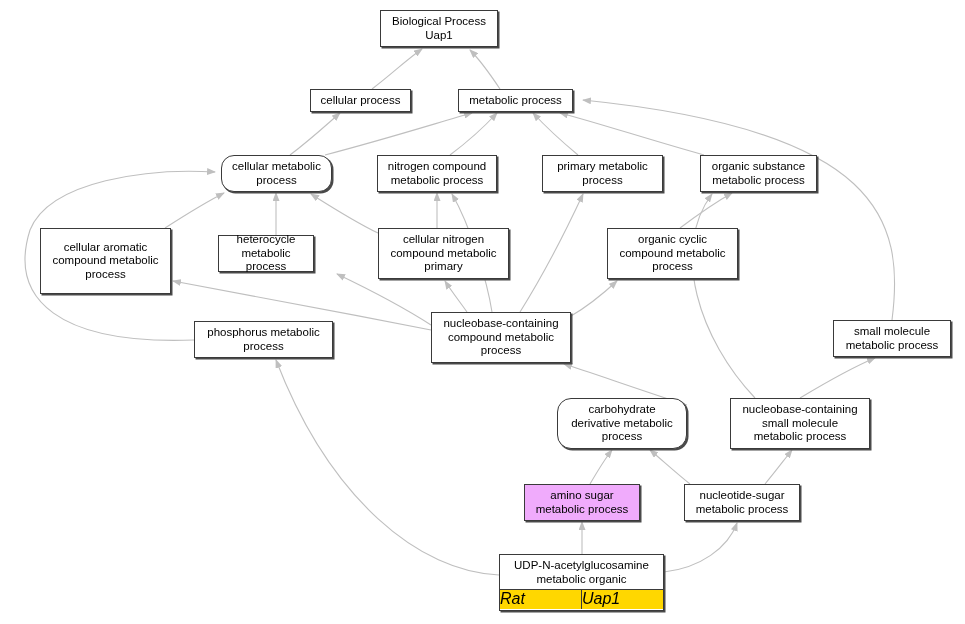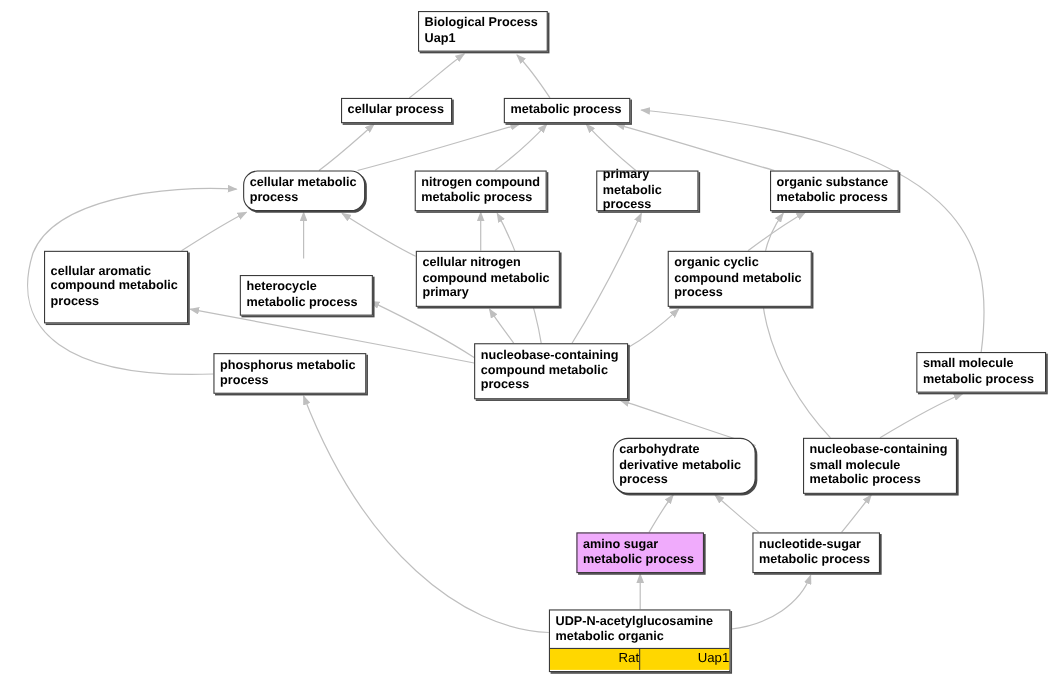--- a/index.html
+++ b/index.html
@@ -28,43 +28,43 @@
     background: #ffffff;
     border: 1px solid #3a3a3a;
     box-shadow: 1.5px 1.5px 0 0 #4a4a4a;
     display: flex;
     flex-direction: column;
     align-items: stretch;
     justify-content: center;
     z-index: 5;
   }
   .node-label {
-    text-align: left;
+    text-align: center;
     color: #000000;
     font-size: 11.5px;
     line-height: 13.5px;
     padding: 3px 5px;
     white-space: pre-line;
-    font-weight: bold;
   }
   .node.gene .node-label {
     padding-bottom: 3px;
   }
   .gene-strip {
     display: flex;
     border-top: 1px solid #3a3a3a;
   }
   .gene-cell {
     flex: 1 1 50%;
-    text-align: right;
-    font-size: 12px;
+    text-align: left;
+    font-size: 16px;
     line-height: 13.5px;
     padding: 2px 0 3px 0;
     color: #000000;
     background: #ffd700;
+    font-style: italic;
   }
   .gene-cell + .gene-cell {
     border-left: 1px solid #3a3a3a;
   }
 </style>
 </head>
 <body>
 
 <div id="canvas">
 
@@ -119,34 +119,34 @@
         <div class="node-label">metabolic process</div>
       </div>
       <div class="node" style="left: 221px; top: 155px; width: 111px; height: 37px; border-color: rgb(58, 58, 58); background: rgb(255, 255, 255); border-radius: 13px;">
         <div class="node-label">cellular metabolic
 process</div>
       </div>
       <div class="node" style="left: 377px; top: 155px; width: 120px; height: 37px; border-color: rgb(58, 58, 58); background: rgb(255, 255, 255);">
         <div class="node-label">nitrogen compound
 metabolic process</div>
       </div>
-      <div class="node" style="left: 542px; top: 155px; width: 93px; height: 37px; border-color: rgb(58, 58, 58); background: rgb(255, 255, 255);">
+      <div class="node" style="left: 542px; top: 155px; width: 121px; height: 37px; border-color: rgb(58, 58, 58); background: rgb(255, 255, 255);">
         <div class="node-label">primary metabolic
 process</div>
       </div>
       <div class="node" style="left: 700px; top: 155px; width: 117px; height: 37px; border-color: rgb(58, 58, 58); background: rgb(255, 255, 255);">
         <div class="node-label">organic substance
 metabolic process</div>
       </div>
       <div class="node" style="left: 40px; top: 228px; width: 131px; height: 66px; border-color: rgb(58, 58, 58); background: rgb(255, 255, 255);">
         <div class="node-label">cellular aromatic
 compound metabolic
 process</div>
       </div>
-      <div class="node" style="left: 218px; top: 250px; width: 121px; height: 37px; border-color: rgb(58, 58, 58); background: rgb(255, 255, 255);">
+      <div class="node" style="left: 218px; top: 235px; width: 96px; height: 37px; border-color: rgb(58, 58, 58); background: rgb(255, 255, 255);">
         <div class="node-label">heterocycle
 metabolic process</div>
       </div>
       <div class="node" style="left: 378px; top: 228px; width: 131px; height: 51px; border-color: rgb(58, 58, 58); background: rgb(255, 255, 255);">
         <div class="node-label">cellular nitrogen
 compound metabolic
 primary</div>
       </div>
       <div class="node" style="left: 607px; top: 228px; width: 131px; height: 51px; border-color: rgb(58, 58, 58); background: rgb(255, 255, 255);">
         <div class="node-label">organic cyclic

